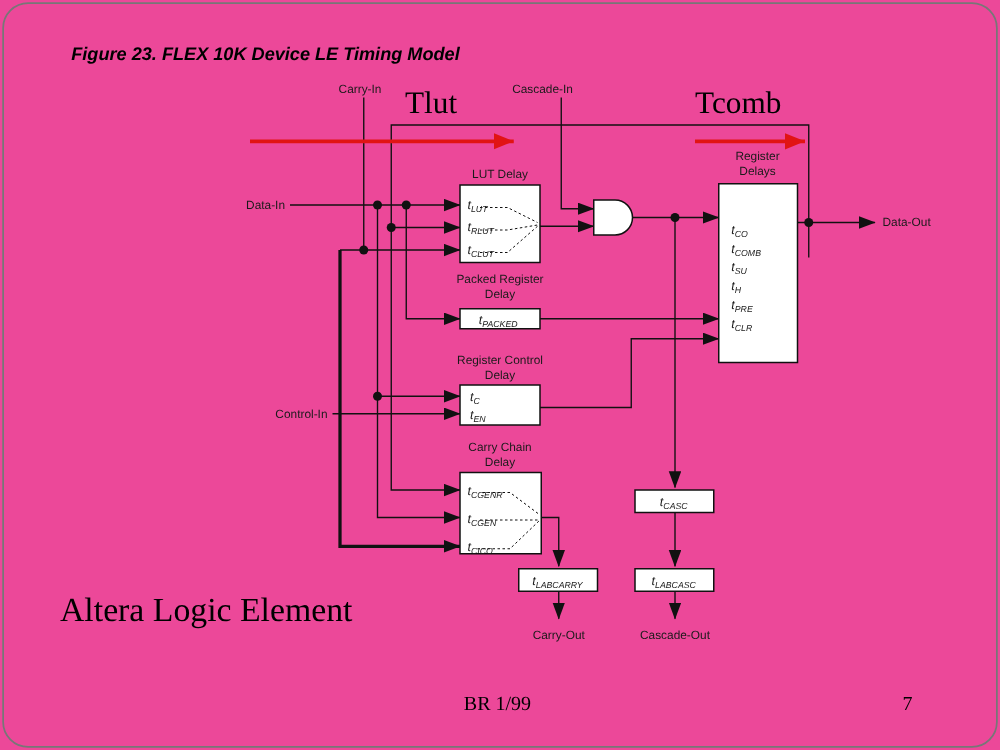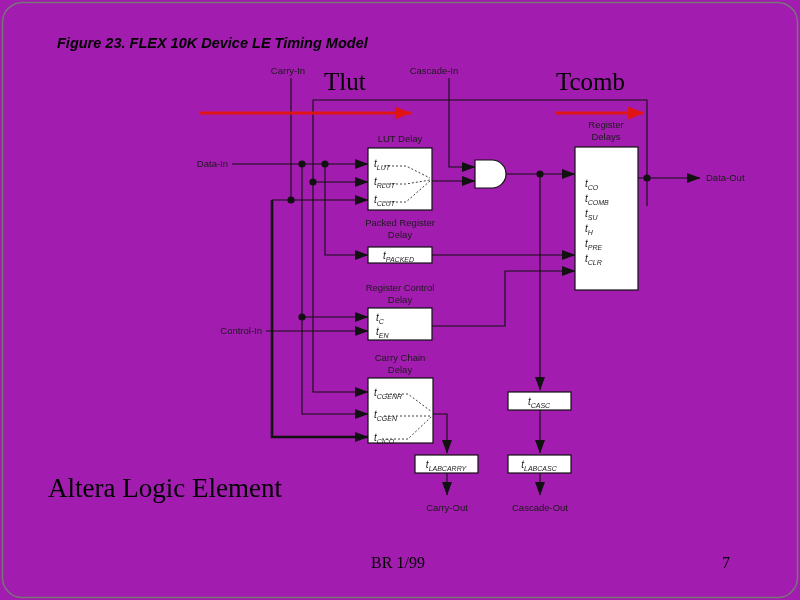--- a/index.html
+++ b/index.html
@@ -1,16 +1,16 @@
 <!DOCTYPE html>
 <html><head>
 <meta charset="utf-8">
 <style>
   html,body{margin:0;padding:0;background:#fff;}
-  #slide{position:relative;width:800px;height:600px;background:#a21caf;overflow:hidden;
+  #slide{position:relative;width:800px;height:600px;background:#ec4899;overflow:hidden;
          font-family:"Liberation Sans",sans-serif;}
   svg{position:absolute;left:0;top:0;}
   
   .w{stroke:#111;stroke-width:1.1;fill:none;}
   .wt{stroke-width:2.6;}
   .bx{fill:#fff;stroke:#111;stroke-width:1.2;}
   .dsh{stroke:#111;stroke-width:.8;fill:none;stroke-dasharray:2 2;}
   .dot{fill:#111;stroke:none;}
   
   .lbl{font-family:"Liberation Sans",sans-serif;font-size:9.5px;fill:#1a1a1a;}

